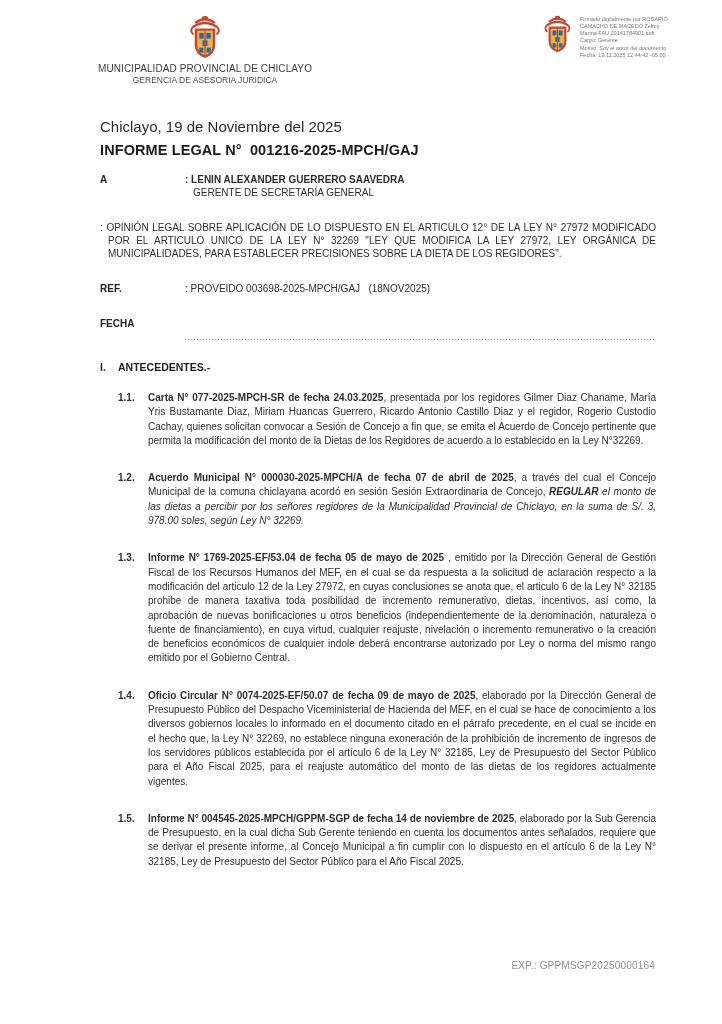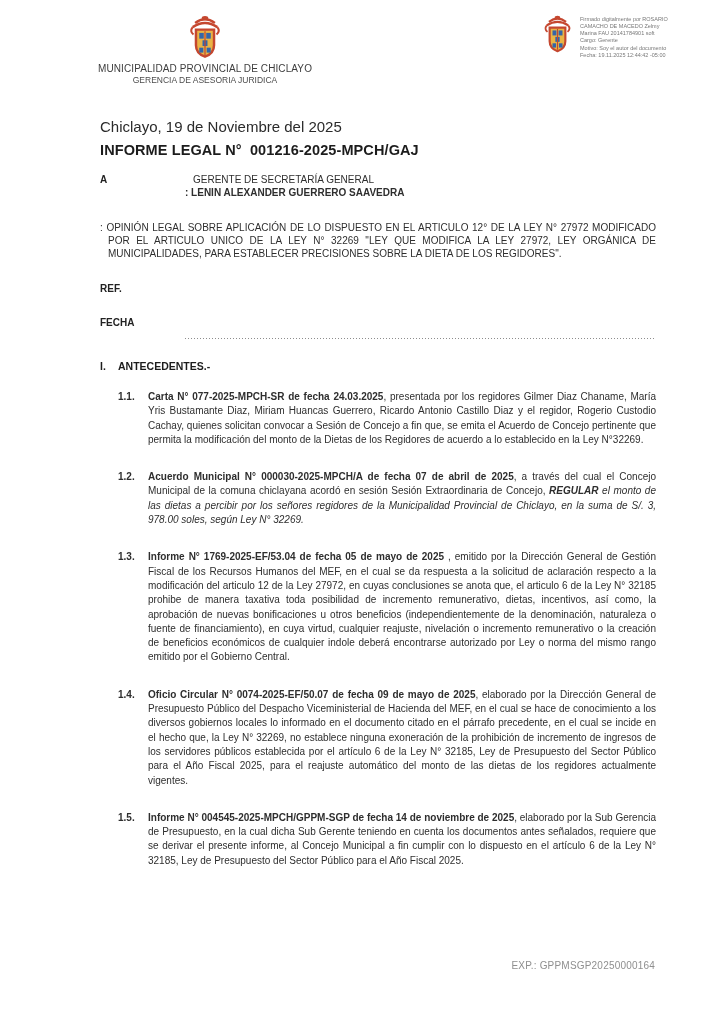--- a/index.html
+++ b/index.html
@@ -92,31 +92,34 @@
   </div>
 
   <div class="body">
     <div class="city-date">Chiclayo, 19 de Noviembre del 2025</div>
     <div class="doc-title">INFORME LEGAL N°  001216-2025-MPCH/GAJ</div>
 
     <div>
         <div class="field-row">
           <div class="field-label">A</div>
           <div class="field-value">
+            <div class="vline bold">: LENIN ALEXANDER GUERRERO SAAVEDRA</div>
             <div class="vline indent">GERENTE DE SECRETARÍA GENERAL</div>
-            <div class="vline bold">: LENIN ALEXANDER GUERRERO SAAVEDRA</div>
           </div>
         </div>
         <div class="field-row">
           <div class="field-value">
             <div class="vline hang">: OPINIÓN LEGAL SOBRE APLICACIÓN DE LO DISPUESTO EN EL ARTICULO 12° DE LA LEY N° 27972 MODIFICADO POR EL ARTICULO UNICO DE LA LEY N° 32269 "LEY QUE MODIFICA LA LEY 27972, LEY ORGÁNICA DE MUNICIPALIDADES, PARA ESTABLECER PRECISIONES SOBRE LA DIETA DE LOS REGIDORES".</div>
           </div>
         </div>
         <div class="field-row">
           <div class="field-label">REF.</div>
+          <div class="field-value">
+            <div class="vline">: PROVEIDO 003698-2025-MPCH/GAJ   (18NOV2025)</div>
+          </div>
         </div>
         <div class="field-row">
           <div class="field-label">FECHA</div>
         </div>
       </div>
     <div class="dotted-line"></div>
 
 
     <div class="section-heading">
       <span class="sec-num">I.</span>

